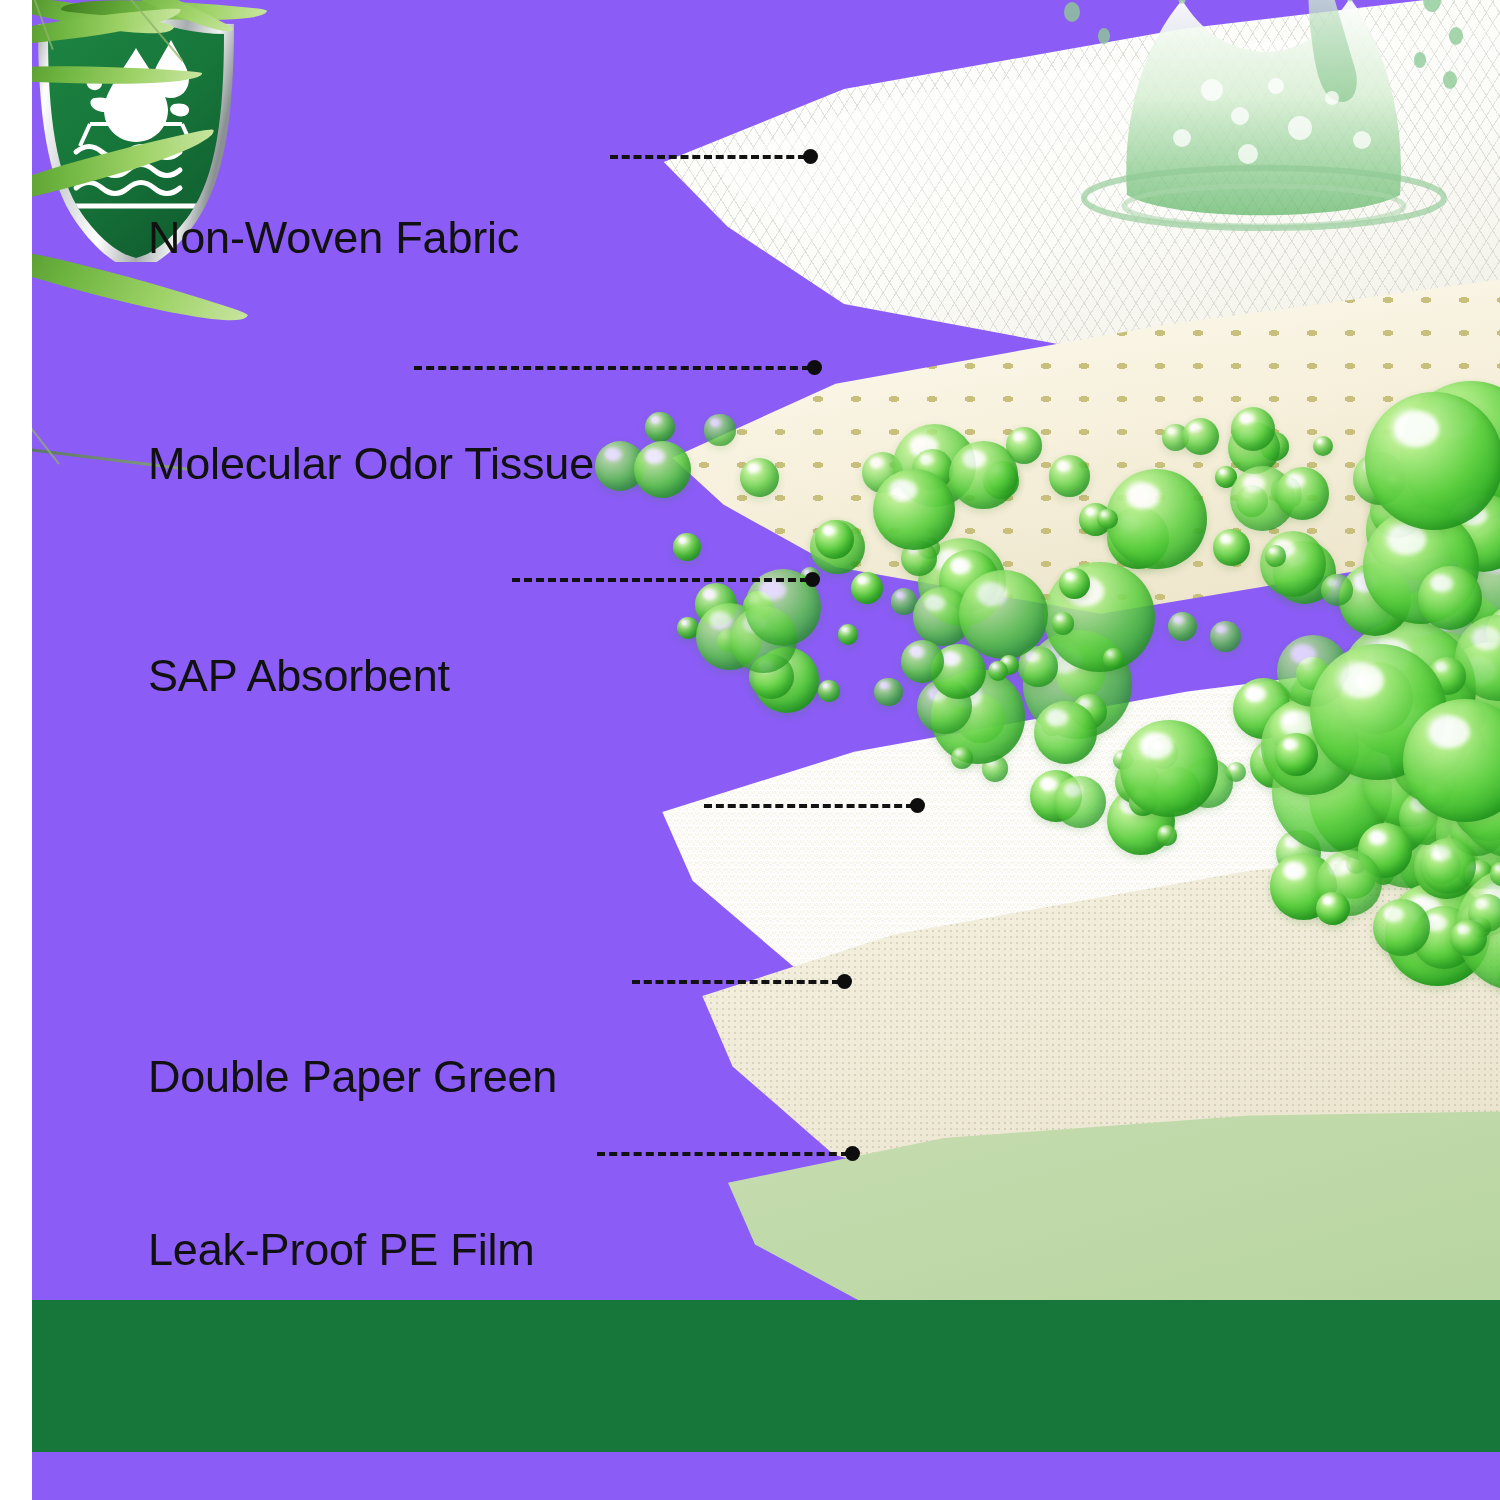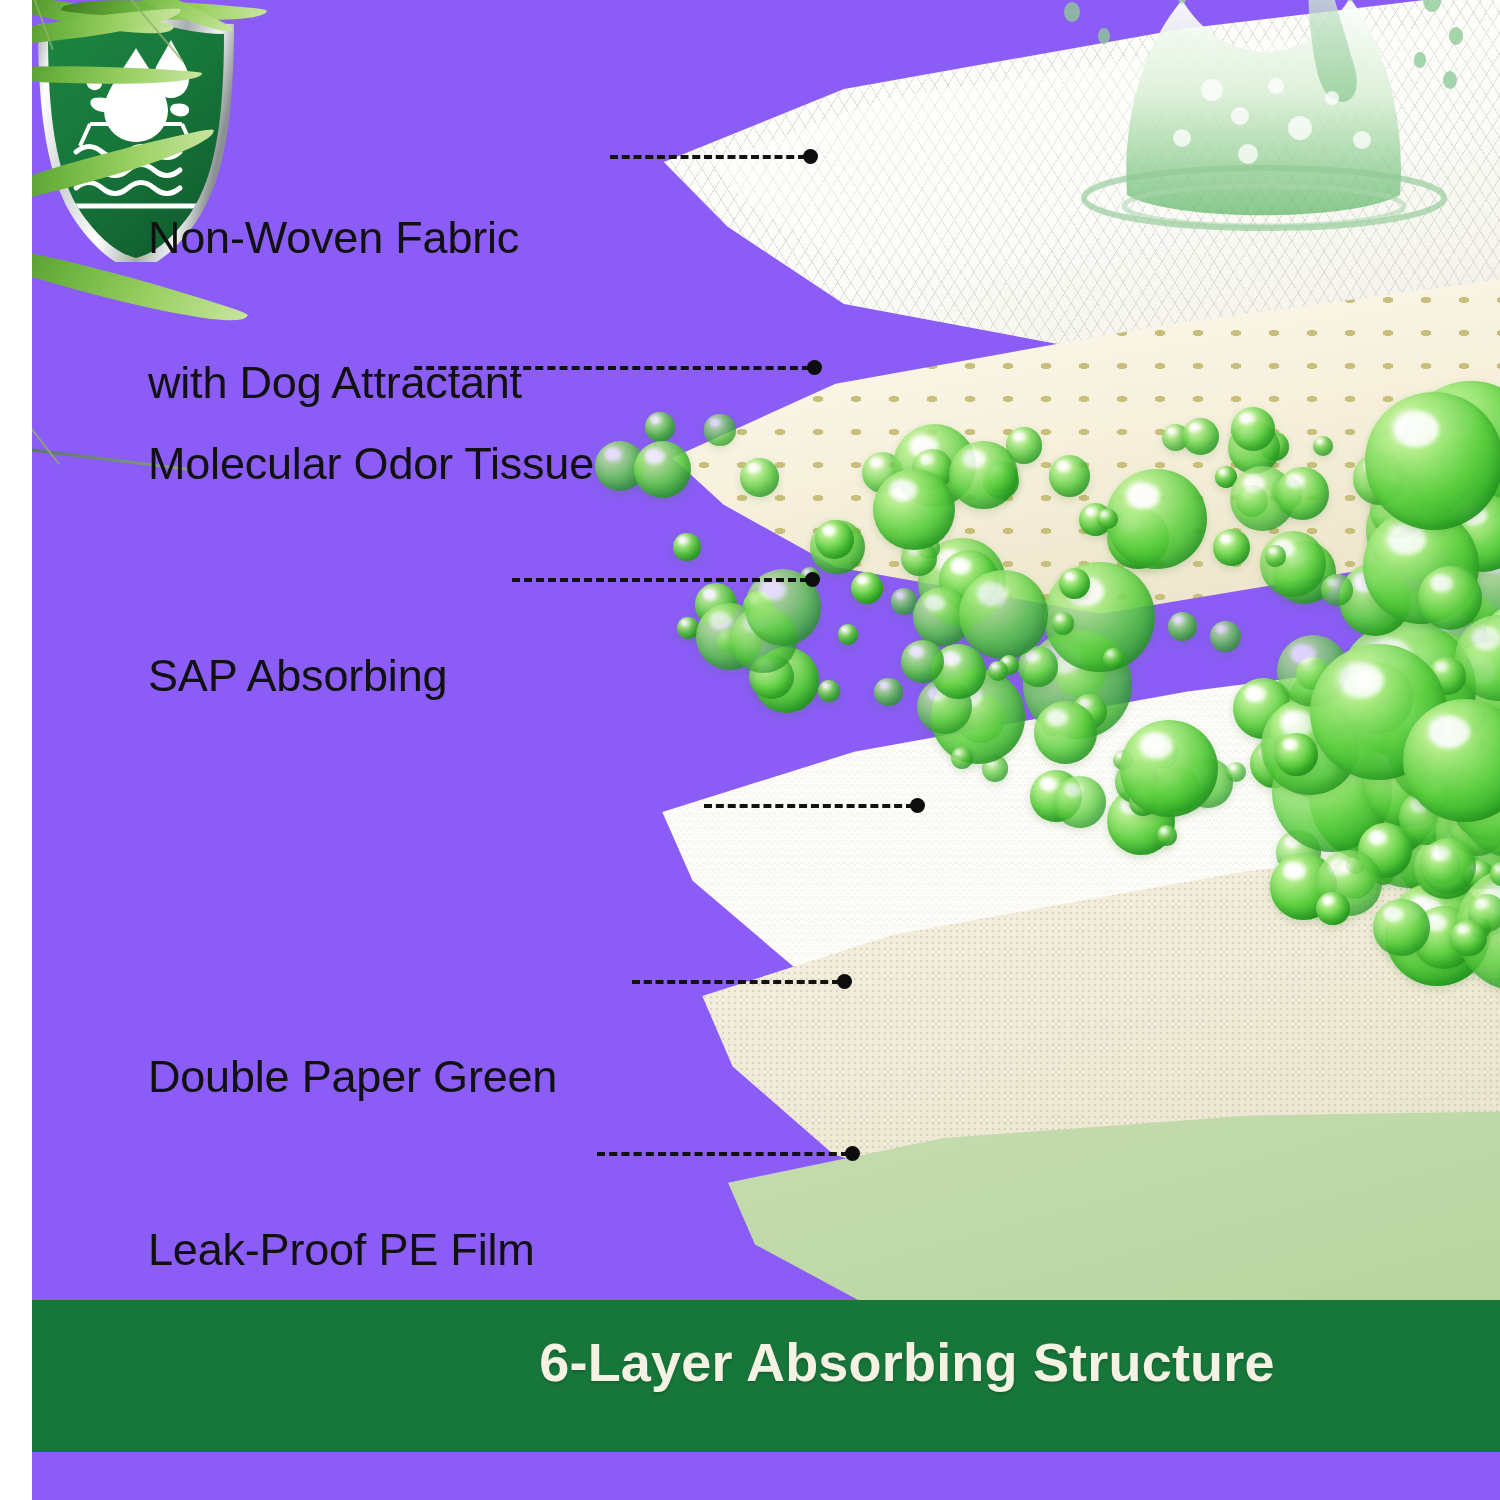--- a/index.html
+++ b/index.html
@@ -403,43 +403,41 @@
 
   <div class="leader" style="left:600px;top:980px;width:208px;"></div>
   <div class="leaderdot" style="left:805px;top:974px;"></div>
 
   <div class="leader" style="left:565px;top:1152px;width:252px;"></div>
   <div class="leaderdot" style="left:813px;top:1146px;"></div>
 
   
   <div class="label" style="left:116px;top:118px;">
     <div>Non-Woven Fabric</div>
-    <div>with Dog Attractant</div>
   </div>
 
   <div class="label" style="left:116px;top:344px;">
     <div>Molecular Odor Tissue</div>
   </div>
 
   <div class="label" style="left:116px;top:556px;">
-    <div>SAP Absorbing</div>
+    <div>SAP Absorbent</div>
   </div>
 
 
   <div class="label" style="left:116px;top:957px;">
     <div>Double Paper Green</div>
   </div>
 
   <div class="label" style="left:116px;top:1130px;">
     <div>Leak-Proof PE Film</div>
   </div>
 
   
   <div class="abs" id="banner"></div>
-  <div id="banner-text">6-Layer Absorbing Structure</div>
 
   
   <svg id="shield" viewBox="0 0 208 262">
     <defs>
       <linearGradient id="silver" x1="0" y1="0" x2="1" y2="0.3">
         <stop offset="0%" stop-color="#8e9496"></stop>
         <stop offset="12%" stop-color="#ffffff"></stop>
         <stop offset="30%" stop-color="#cfd3d4"></stop>
         <stop offset="52%" stop-color="#ffffff"></stop>
         <stop offset="72%" stop-color="#a7adaf"></stop>

